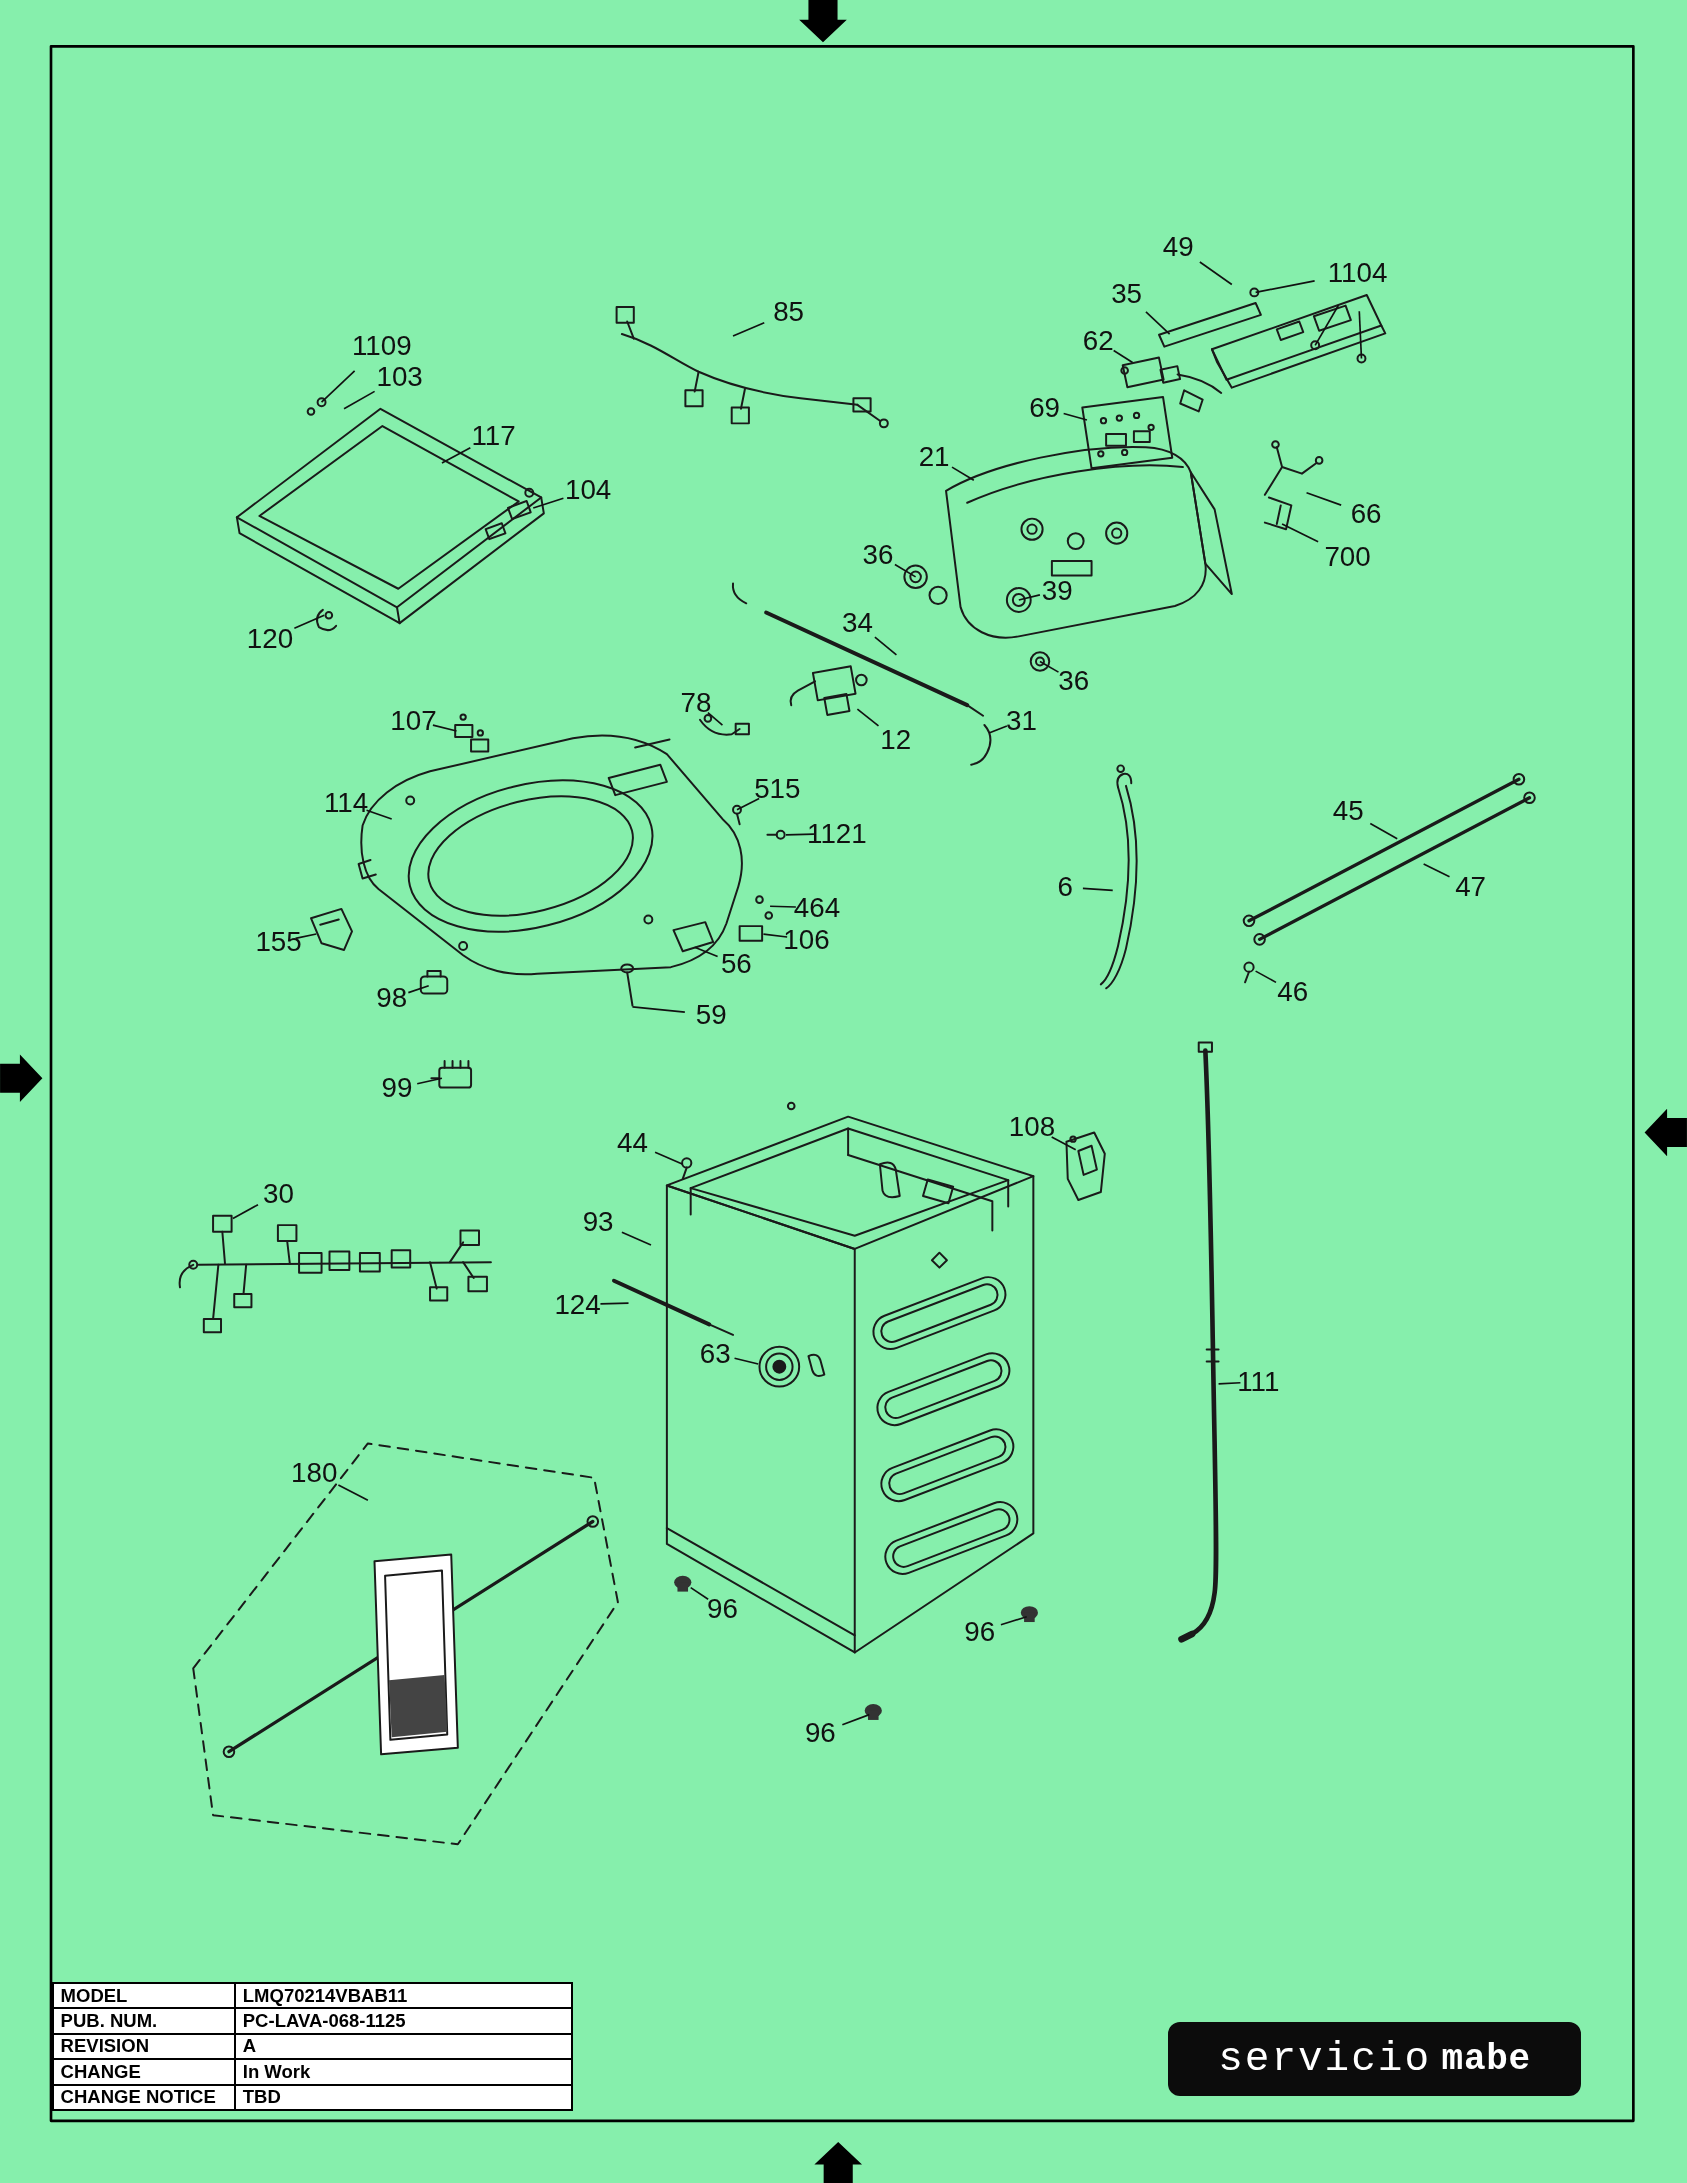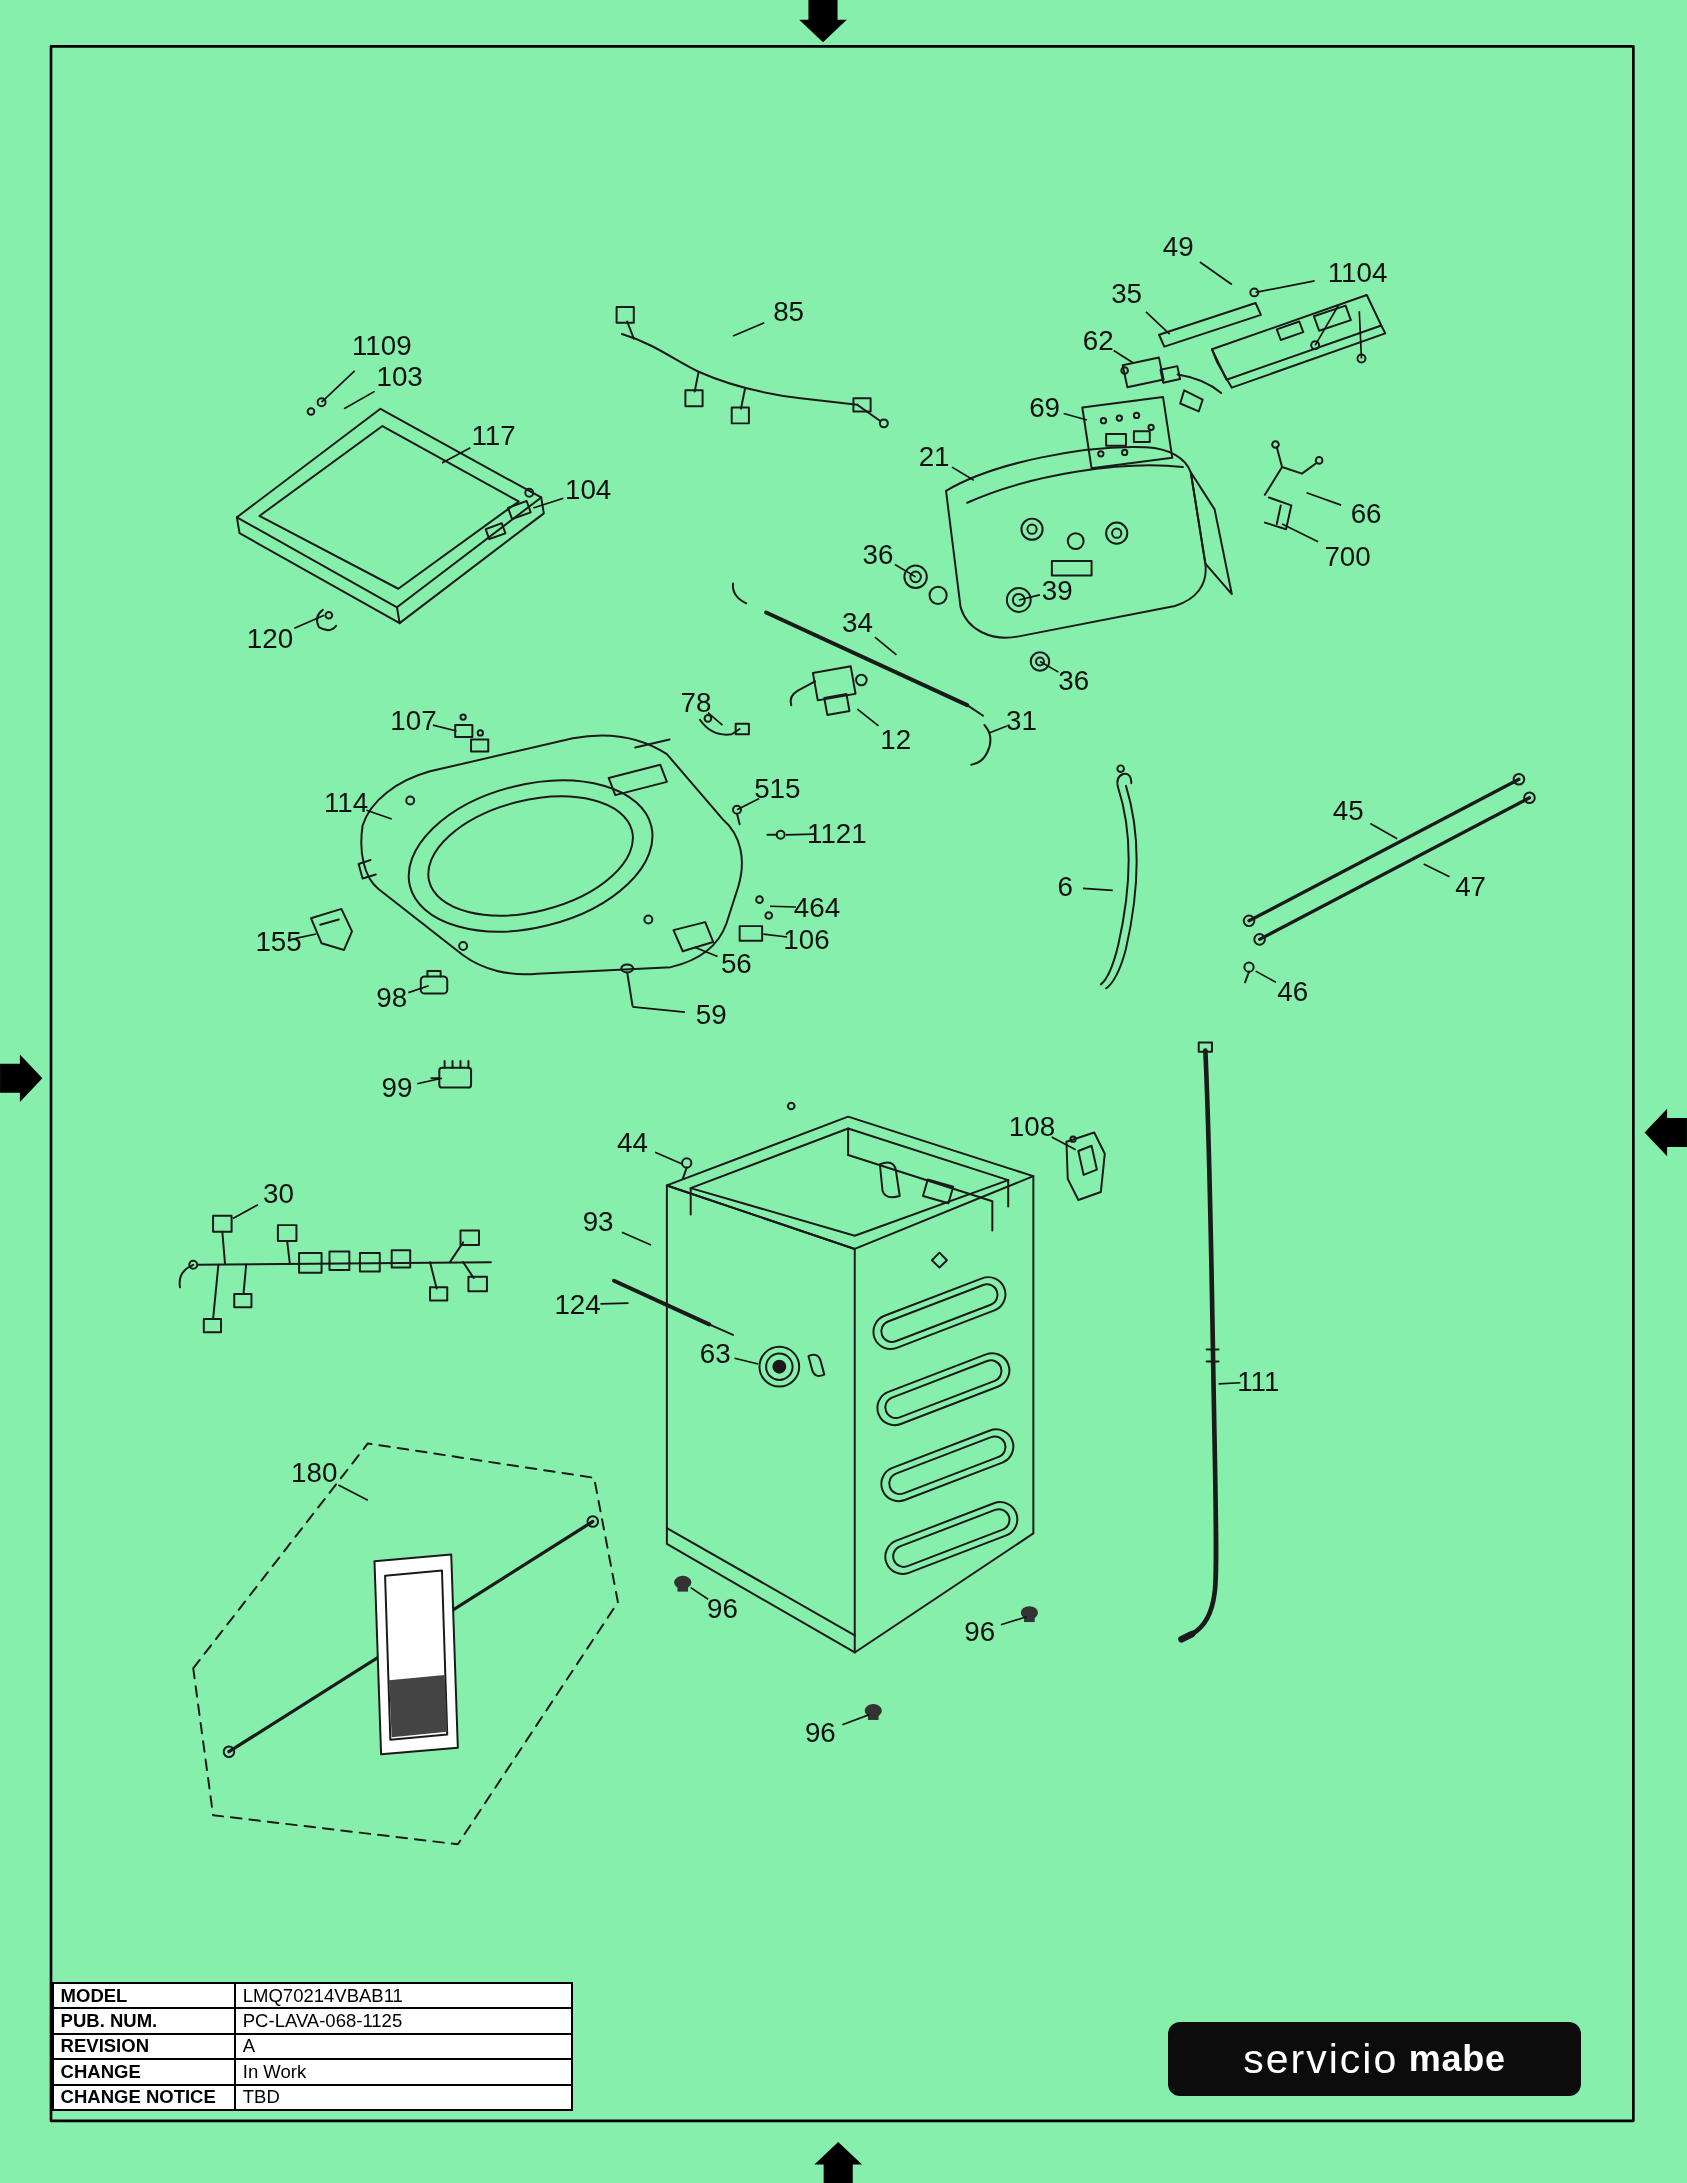--- a/index.html
+++ b/index.html
@@ -13,26 +13,26 @@
     font-size:42px; font-weight:400; fill:#111; text-anchor:middle;
   }
   .leader { stroke:#111; stroke-width:2.5; fill:none; }
 
   .title-block {
     position:absolute; left:52px; top:1982px; border-collapse:collapse;
     background:#fff; font-size:18.5px; color:#000;
   }
   .title-block td { border:2px solid #000; height:22px; padding:0.7px 6.6px; vertical-align:middle; }
   .title-block td.lbl { width:167px; font-weight:bold;margin-left:8px; }
-  .title-block td.val { width:322px; font-weight:normal; }
+  .title-block td.val { width:322px; font-weight:bold; }
 
   .logo {
     position:absolute; left:1168px; top:2022px; width:413px; height:74px;
     background:#0c0c0c; border-radius:12px; display:flex; align-items:center;
-    justify-content:center; gap:10.6px; color:#fff;
+    justify-content:center; gap:10.6px; color:#fff;font-family:Liberation Mono, monospace;
   }
   .logo .light { font-size:41px; font-weight:300; letter-spacing:2px; }
   .logo .bold  { font-size:36px; font-weight:800; letter-spacing:0.7px; }
 </style>
 </head>
 <body>
 
 <div class="page">
 
   <svg class="diagram" width="1687" height="2183" viewBox="0 0 2550 3300">

